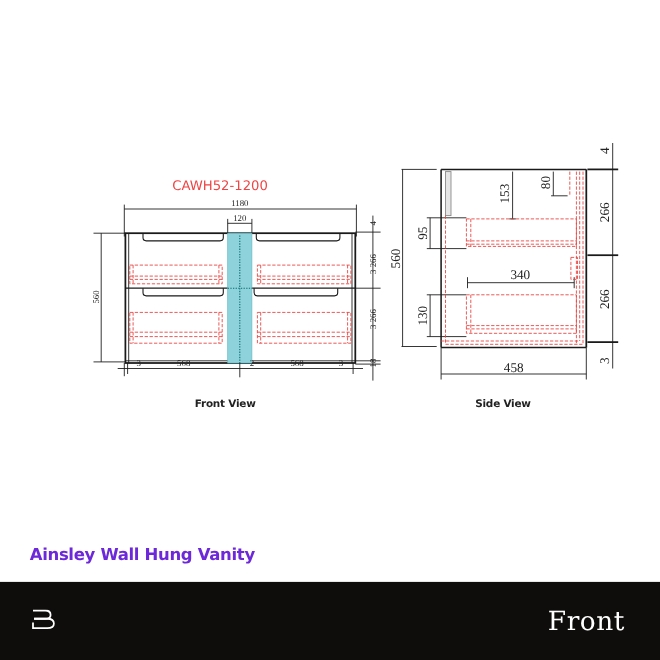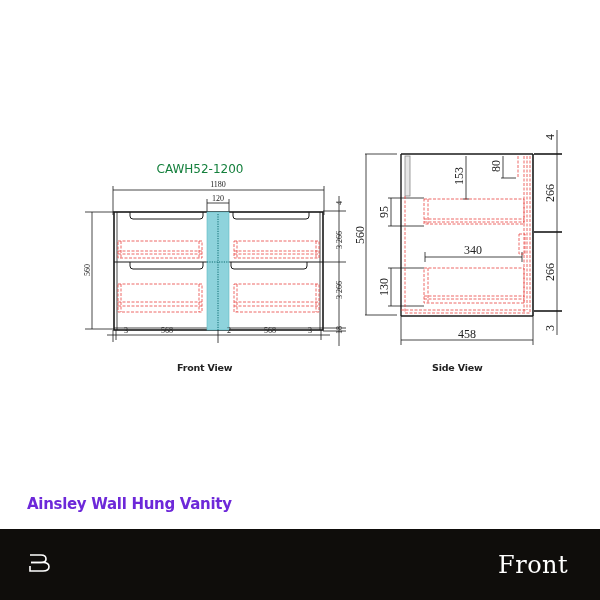--- a/index.html
+++ b/index.html
@@ -1,18 +1,18 @@
 <!DOCTYPE html>
 <html><head>
   <meta charset="utf-8">
   <style>
     html, body { margin: 0; padding: 0; }
     body { width: 600px; height: 600px; background: #ffffff; position: relative; overflow: hidden; font-family: "Liberation Sans", sans-serif; }
     .drawing { position: absolute; left: 0; top: 0; width: 600px; height: 520px; padding-left: 22px; }
-    .model-code { position: absolute; left: 150px; top: 162px; width: 100px; text-align: center; font-family: "DejaVu Sans", sans-serif; font-size: 12px; color: #15803d; }
+    .model-code { position: absolute; left: 150px; top: 162px; width: 100px; text-align: center; font-family: "DejaVu Sans", sans-serif; font-size: 12px; color: #ef4444; }
     .view-label { position: absolute; font-family: "DejaVu Sans", sans-serif; font-size: 9.5px; font-weight: bold; color: #222; letter-spacing: -0.2px; }
     .front-label { left: 177px; top: 362px; }
     .side-label { left: 432px; top: 362px; }
     .product-title { position: absolute; left: 27px; top: 483px; font-family: "DejaVu Sans", sans-serif; font-size: 15px; font-weight: bold; color: #6d28d9; letter-spacing: -0.3px; margin-top: 12px; }
     .footer { position: absolute; left: 0; top: 529px; width: 600px; height: 71px; background: #0f0d0b; }
     .brand-left { position: absolute; left: 29px; top: 554px; display: flex; align-items: center; }
     .brand-word { color: #ffffff; font-family: "DejaVu Sans", sans-serif; font-size: 15px; font-weight: bold; letter-spacing: 7.5px; margin-left: 12px; }
     .brand-right { position: absolute; left: 498px; top: 551px; color: #ffffff; font-family: "DejaVu Serif", serif; font-size: 24px; letter-spacing: 0.5px; }
     svg text { font-family: "Liberation Serif", serif; fill: #222; }
   </style>

